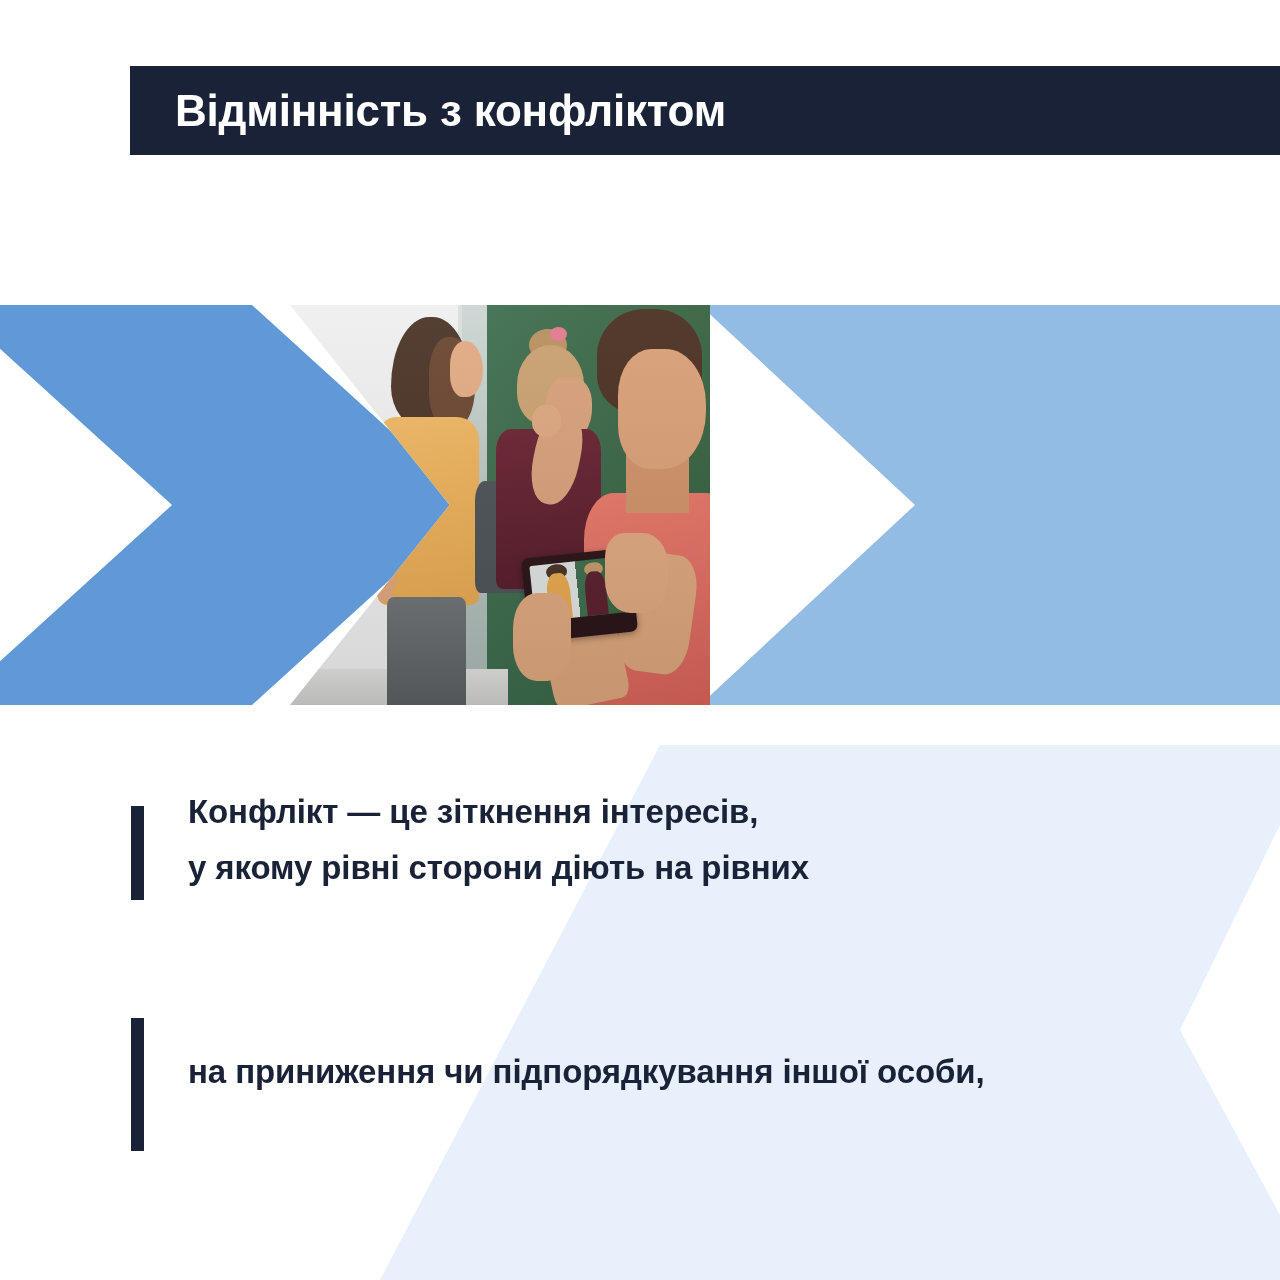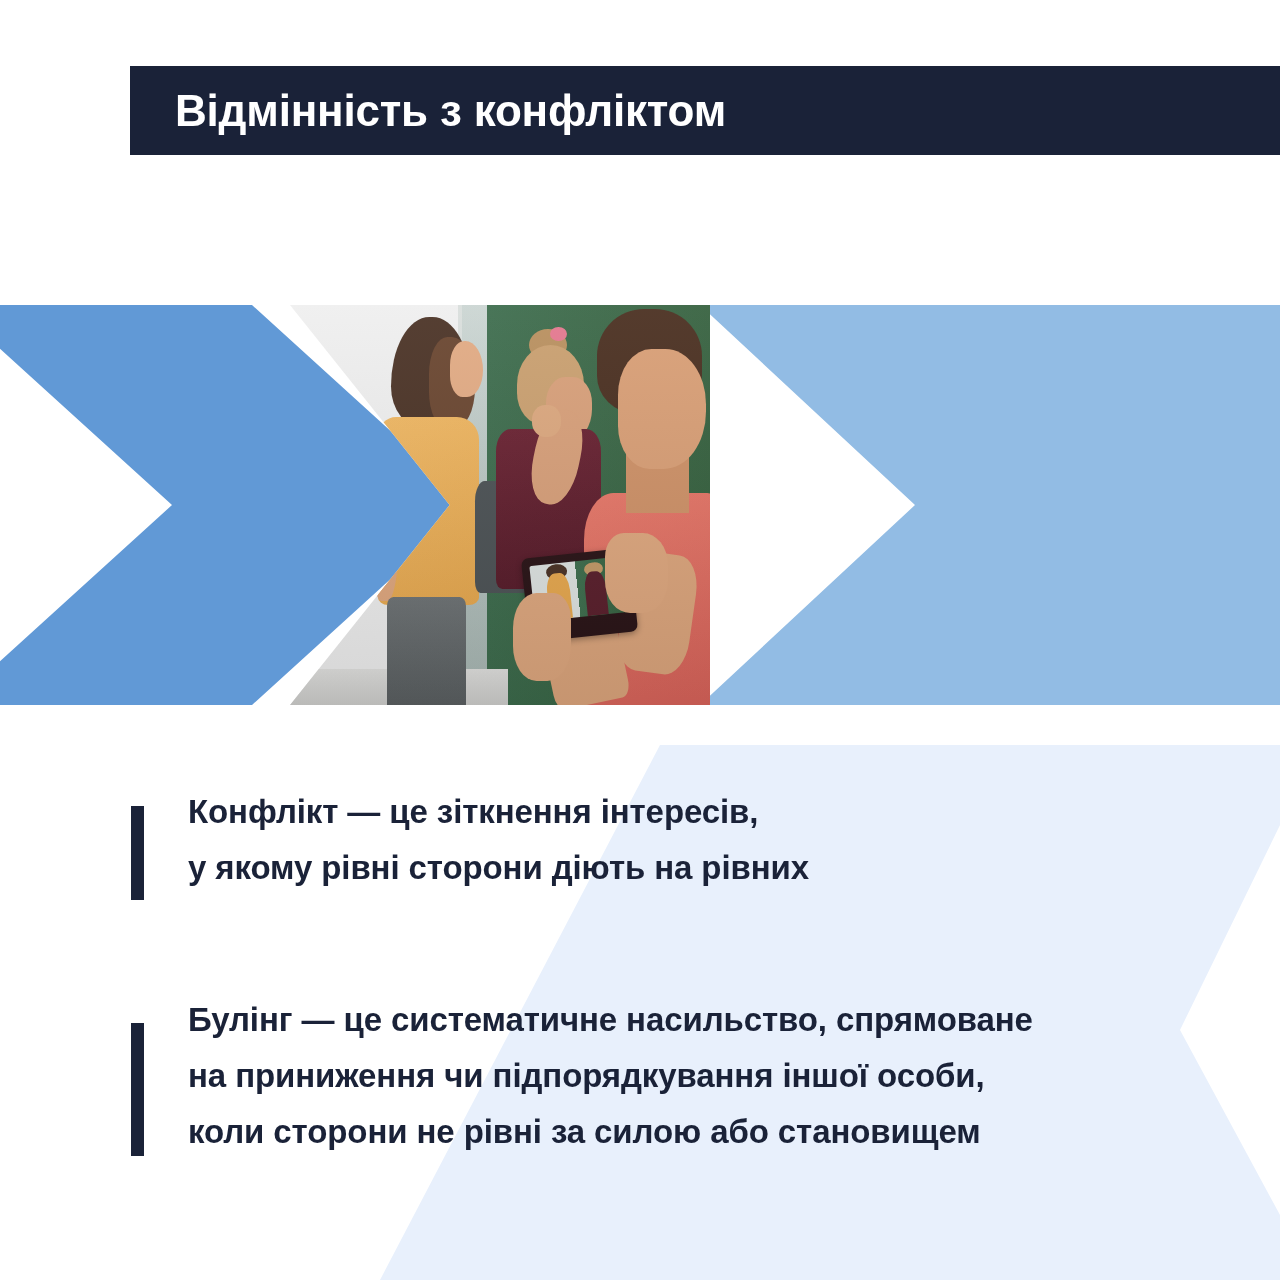--- a/index.html
+++ b/index.html
@@ -368,20 +368,18 @@
       <div class="bullet-bar" style="background: rgb(26, 34, 56);"></div>
       <div class="bullet-text" style="color: rgb(26, 34, 56);">
         <span class="line">Конфлікт — це зіткнення інтересів,</span>
         <span class="line">у якому рівні сторони діють на рівних</span>
       </div>
     </div>
 
     <div class="bullet bullet-2">
       <div class="bullet-bar" style="background: rgb(26, 34, 56);"></div>
       <div class="bullet-text" style="color: rgb(26, 34, 56);">
-        <span class="line">Булінг — це систематичне насильство, спрямоване</span>
         <span class="line">на приниження чи підпорядкування іншої особи,</span>
-        <span class="line">коли сторони не рівні за силою або становищем</span>
       </div>
     </div>
 
   </div>
 </div>
 
 </body></html>

